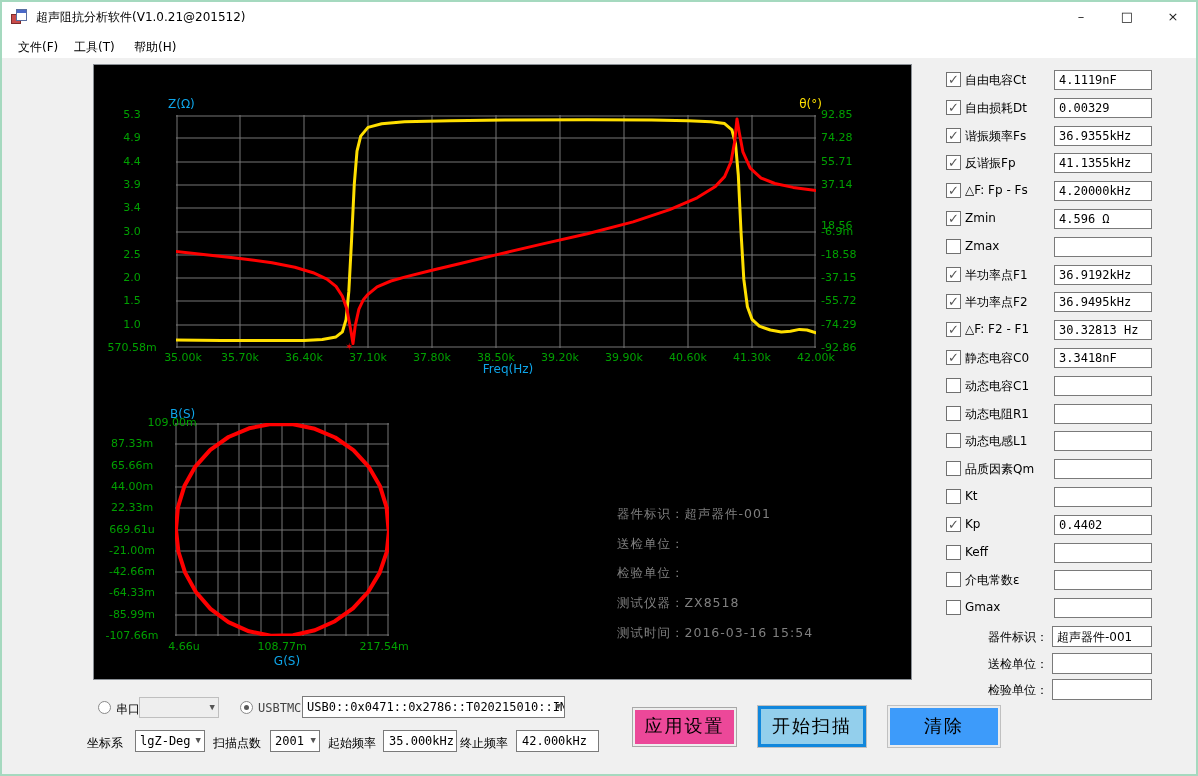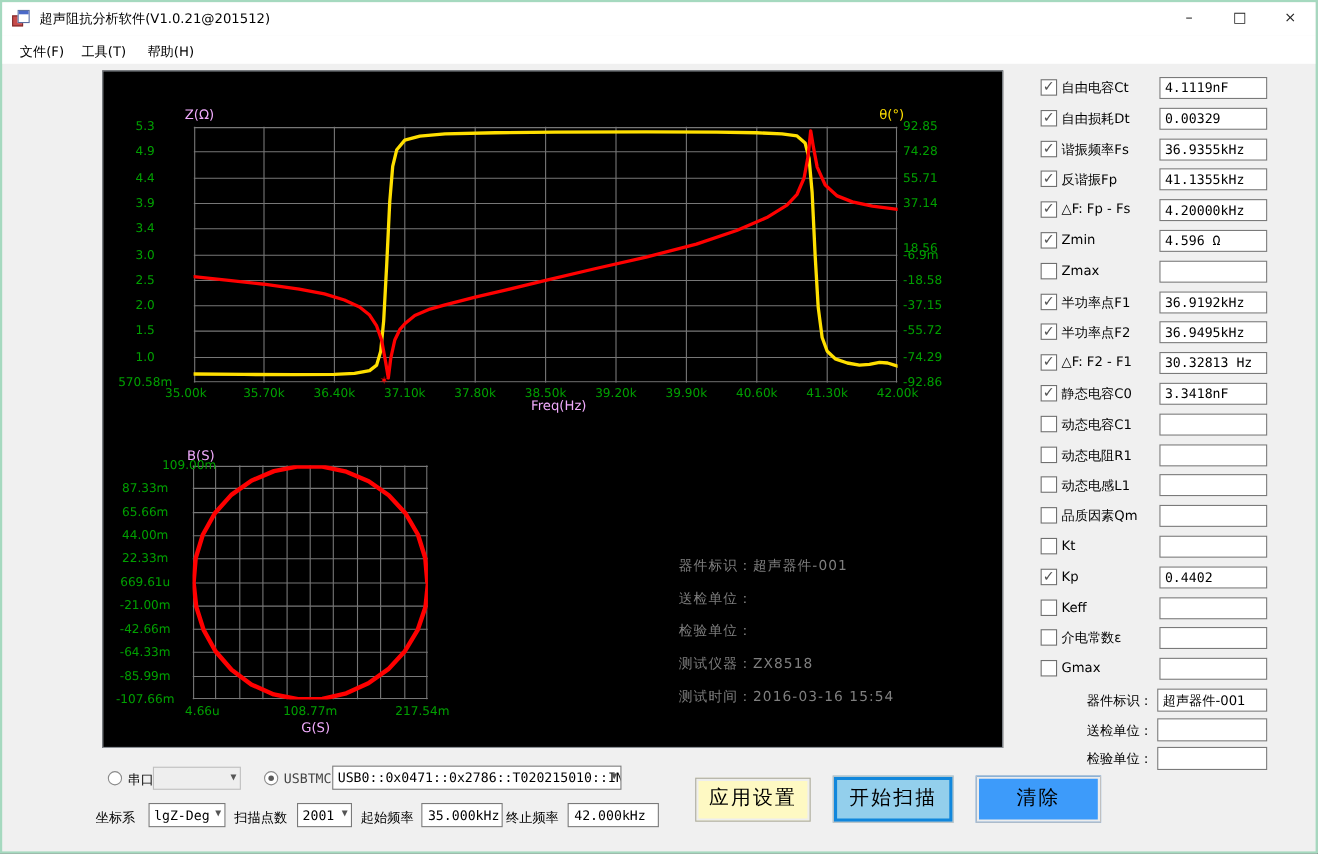--- a/index.html
+++ b/index.html
@@ -19,41 +19,41 @@
   .win-btn { position:absolute; top:0; width:46px; height:30px; text-align:center; line-height:30px; font-size:13px; color:#222; cursor:default; }
   .win-min{ right:92px; } .win-max{ right:46px; } .win-close{ right:0; }
   
   .menubar { position:absolute; left:0; top:30px; width:100%; height:26px; background:#ffffff; }
   .menu-item { position:absolute; top:5px; font-size:12px; color:#000; padding:2px 6px; }
   
   .panel { position:absolute; left:91px; top:62px; width:819px; height:616px; background:#000; border:1px solid #8a8f95; }
   .tick { position:absolute; font-size:11px; color:#00a000; line-height:14px; white-space:nowrap; }
   .tick.r { text-align:center; }
   .axis-title { position:absolute; font-size:12px; line-height:14px; white-space:nowrap; }
-  .red { color:#f0abfc; } .yellow { color:#ffdf00; }
+  .red { color:#0ea5e9; } .yellow { color:#ffdf00; }
   .info-line { position:absolute; font-size:12.5px; color:#7f7f7f; letter-spacing:1px; white-space:nowrap; }
   .fs-marker { position:absolute; color:#ff0000; font-size:10px; line-height:10px; }
   
   .chk-row { position:absolute; left:940px; height:22px; }
   .chk-box { position:absolute; left:4px; top:2px; width:15px; height:15px; background:#fff; border:1px solid #707070; font-size:13px; line-height:13px; text-align:center; color:#555; }
   .chk-label { position:absolute; left:23px; top:2px; font-size:12px; color:#000; white-space:nowrap; }
   .val-field { position:absolute; left:112px; top:0; width:98px; height:20px; background:#fff; border:1px solid #7a7a7a; font-size:12px; font-family:"DejaVu Sans Mono","Liberation Mono",monospace; padding:2px 0 0 4px; color:#000; white-space:nowrap; overflow:hidden; }
   .extra-row { position:absolute; }
   .extra-label { position:absolute; right:152px; top:3px; font-size:12px; color:#000; white-space:nowrap; }
   .extra-field { position:absolute; right:48px; top:0; width:100px; height:21px; background:#fff; border:1px solid #7a7a7a; font-size:12px; padding:2px 0 0 4px; white-space:nowrap; }
   
   .radio { position:absolute; width:13px; height:13px; border:1px solid #8a8a8a; border-radius:50%; background:#fff; }
   .radio.sel::after { content:""; position:absolute; left:3px; top:3px; width:5px; height:5px; border-radius:50%; background:#5a5a5a; }
   .ctl-label { position:absolute; font-size:12px; color:#000; white-space:nowrap; }
   .combo { position:absolute; background:#fff; border:1px solid #7a7a7a; font-size:12px; font-family:"DejaVu Sans Mono","Liberation Mono",monospace; padding:3px 14px 0 4px; white-space:nowrap; overflow:hidden; }
   .combo .chev { position:absolute; right:3px; top:4px; font-size:9px; color:#555; }
   .combo.disabled { background:#eeeeee; border-color:#bfbfbf; color:#888; }
   .textbox { position:absolute; background:#fff; border:1px solid #7a7a7a; font-size:12px; font-family:"DejaVu Sans Mono","Liberation Mono",monospace; padding:3px 0 0 5px; white-space:nowrap; }
   .big-btn { position:absolute; font-size:18px; letter-spacing:2px; color:#000; text-align:center; border:1px solid #a8a8a8; cursor:default; font-family:"DejaVu Sans","Liberation Sans",sans-serif; }
-  .btn-apply { left:630px; top:705px; width:105px; height:40px; line-height:36px; background:#fef9c3; box-shadow:inset 0 0 0 2px #eeeeee; }
+  .btn-apply { left:630px; top:705px; width:105px; height:40px; line-height:36px; background:#ec4899; box-shadow:inset 0 0 0 2px #eeeeee; }
   .btn-start { left:755px; top:703px; width:110px; height:43px; line-height:39px; background:#93cfec; box-shadow:inset 0 0 0 3px #1187dc; border-color:#c0c0c0; }
   .btn-clear { left:885px; top:703px; width:114px; height:43px; line-height:39px; background:#3d9bfa; box-shadow:inset 0 0 0 2px #ececec; border-color:#c0c0c0; }
 </style>
 </head>
 <body>
 
 <div class="titlebar">
   <div class="app-icon">
       <div class="b1"></div>
       <div class="b2"></div>
@@ -119,21 +119,21 @@
       <div class="tick" style="left:727px; top:112.9px;">37.14</div>
       <div class="tick" style="left:727px; top:136.2px;margin-top:18px;">18.56</div>
       <div class="tick" style="left:727px; top:159.5px;">-6.9m</div>
       <div class="tick" style="left:727px; top:182.8px;">-18.58</div>
       <div class="tick" style="left:727px; top:206.1px;">-37.15</div>
       <div class="tick" style="left:727px; top:229.4px;">-55.72</div>
       <div class="tick" style="left:727px; top:252.7px;">-74.29</div>
       <div class="tick" style="left:727px; top:276.0px;">-92.86</div>
     </div>
   <div id="plot1-x">
-      <div class="tick" style="left:56px; top:286px; width:52px; text-align:left;">35.00k</div>
+      <div class="tick" style="left:56px; top:286px; width:52px; text-align:right;">35.00k</div>
       <div class="tick" style="left:120px; top:286px; width:52px; text-align:center;">35.70k</div>
       <div class="tick" style="left:184px; top:286px; width:52px; text-align:center;">36.40k</div>
       <div class="tick" style="left:248px; top:286px; width:52px; text-align:center;">37.10k</div>
       <div class="tick" style="left:312px; top:286px; width:52px; text-align:center;">37.80k</div>
       <div class="tick" style="left:376px; top:286px; width:52px; text-align:center;">38.50k</div>
       <div class="tick" style="left:440px; top:286px; width:52px; text-align:center;">39.20k</div>
       <div class="tick" style="left:504px; top:286px; width:52px; text-align:center;">39.90k</div>
       <div class="tick" style="left:568px; top:286px; width:52px; text-align:center;">40.60k</div>
       <div class="tick" style="left:632px; top:286px; width:52px; text-align:center;">41.30k</div>
       <div class="tick" style="left:696px; top:286px; width:52px; text-align:center;">42.00k</div>

